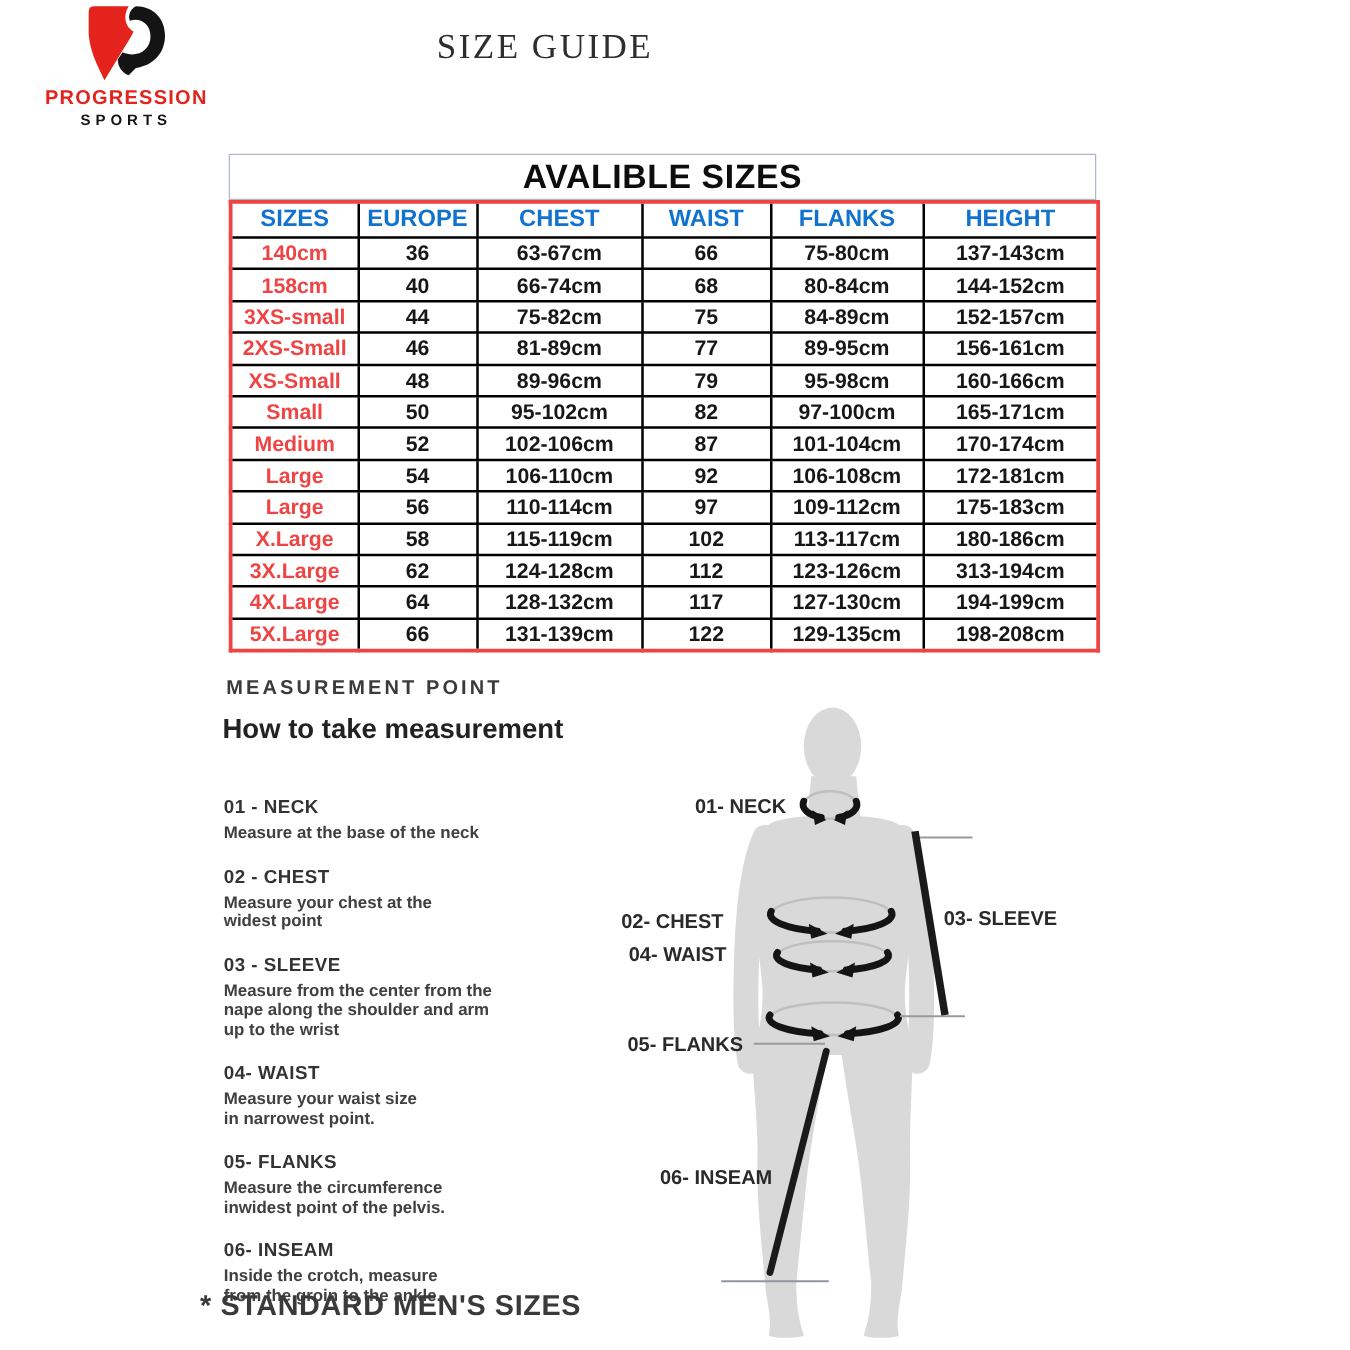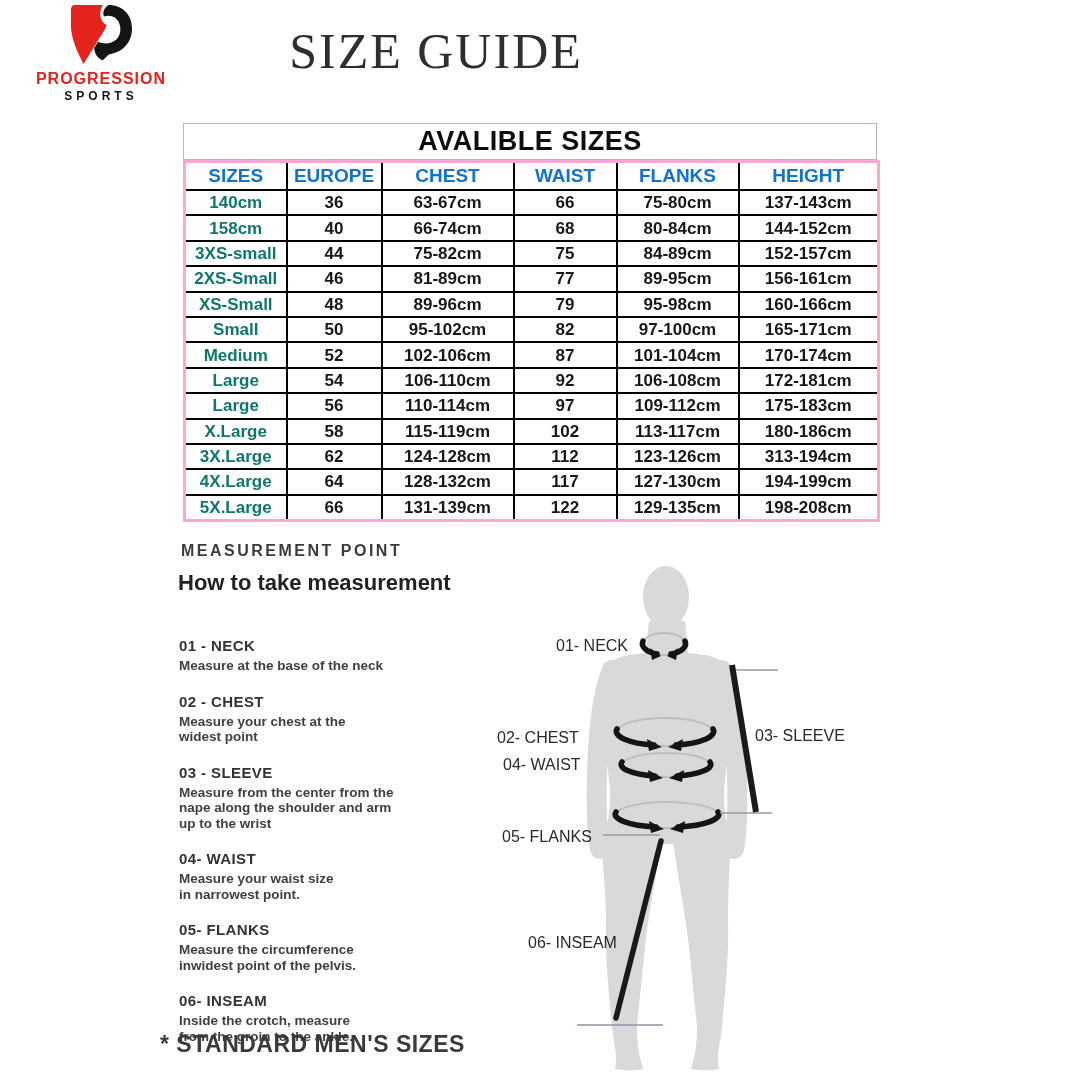--- a/index.html
+++ b/index.html
@@ -6,42 +6,42 @@
   body{width:1080px;height:1080px;position:relative;font-family:"Liberation Sans",sans-serif;overflow:hidden;}
 
   
   .logo{position:absolute;left:28px;top:4px;width:146px;text-align:center;}
   .logo svg{display:block;margin:0 auto;}
   .logo-line1{font-size:16px;font-weight:bold;color:#e3231c;letter-spacing:1px;margin-top:2px;}
   .logo-line2{font-size:12px;font-weight:bold;color:#141414;letter-spacing:4px;margin-top:1px;}
 
   
   .page-title{position:absolute;left:0;top:22px;width:872px;text-align:center;
-    font-family:"Liberation Serif",serif;font-size:50px;color:#2e2e2e;letter-spacing:2px;}
+    font-family:"Liberation Serif",serif;font-size:28px;color:#2e2e2e;letter-spacing:2px;}
 
   
   .sizes{position:absolute;left:183px;top:100px;width:694px;margin-top:23px;}
   .sizes-title{box-sizing:border-box;border:1px solid #aeb8c6;height:37px;display:flex;
     align-items:center;justify-content:center;font-size:27px;font-weight:bold;color:#0d0d0d;letter-spacing:.5px;}
-  table.size-table{border-collapse:collapse;table-layout:fixed;width:694px;border:3px solid #f9a8d4;}
+  table.size-table{border-collapse:collapse;table-layout:fixed;width:694px;border:3px solid #ef4444;}
   .size-table th{border:2px solid #000;height:26px;font-size:19px;font-weight:bold;color:#1273cf;padding:0;}
   .size-table td{border:2px solid #000;height:23.4px;font-size:17px;font-weight:bold;text-align:center;color:#171717;padding:0;line-height:1;}
-  .size-table td.red{color:#0f766e;}
+  .size-table td.red{color:#ef4444;}
 
   
   .meas-eyebrow{position:absolute;left:181px;top:542px;font-size:16px;font-weight:bold;color:#3b3b3b;letter-spacing:2.5px;}
   .meas-heading{position:absolute;left:178px;top:570px;font-size:22px;font-weight:bold;color:#222;}
   .meas-list{position:absolute;left:179px;top:637px;width:300px;}
   .meas-item{margin-bottom:19px;}
   .meas-item-title{font-size:15px;font-weight:bold;color:#333;letter-spacing:.4px;margin-bottom:4px;}
   .meas-item-desc{font-size:13.5px;font-weight:bold;color:#404040;line-height:15.5px;white-space:pre-line;}
 
   
   .figure{position:absolute;left:480px;top:545px;width:420px;height:530px;}
-  .fig-label{position:absolute;font-size:16px;font-weight:normal;color:#2a2a2a;white-space:nowrap;}
+  .fig-label{position:absolute;font-size:16px;font-weight:bold;color:#2a2a2a;white-space:nowrap;}
 
   
   .footnote{position:absolute;left:160px;top:1031px;font-size:23px;font-weight:bold;color:#3a3a3a;letter-spacing:.5px;}
 </style>
 </head>
 <body>
 
 <div class="logo">
   <svg width="66" height="64" viewBox="0 0 68 66">
     <path d="M7,1 L36,1 C31,9 33,18 40,22 L38,26 L16,62 C10,50 4,38 3,24 L3,6 Q3,1 7,1 Z" fill="#e3231c"></path>

